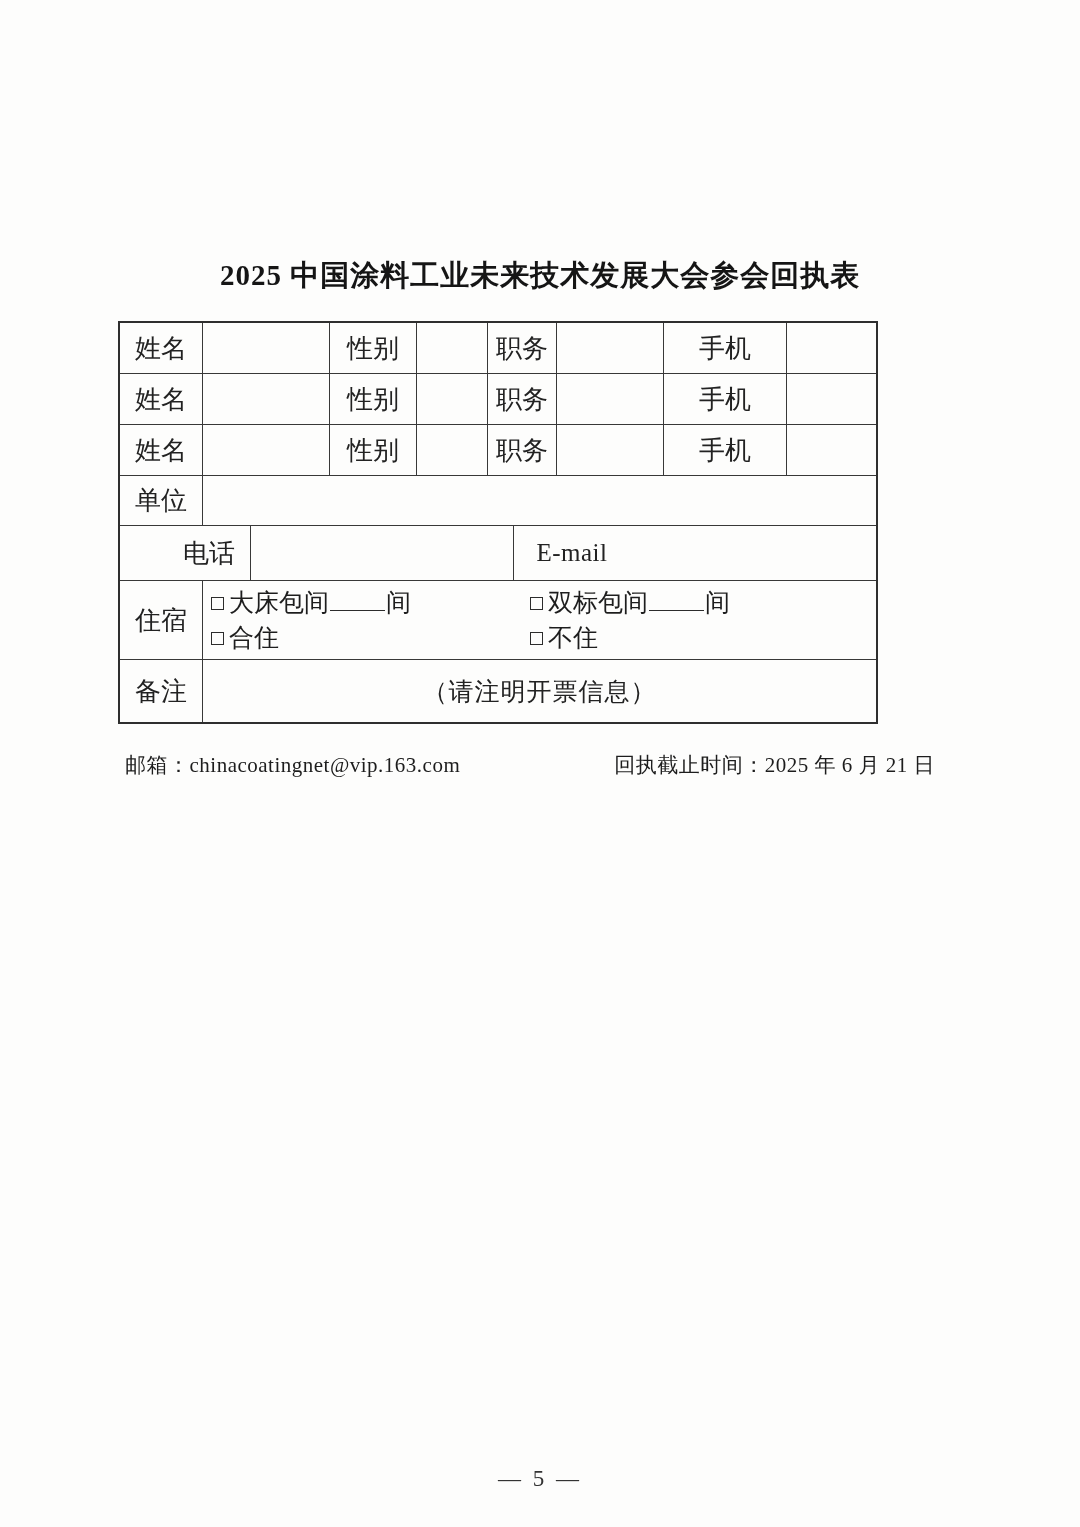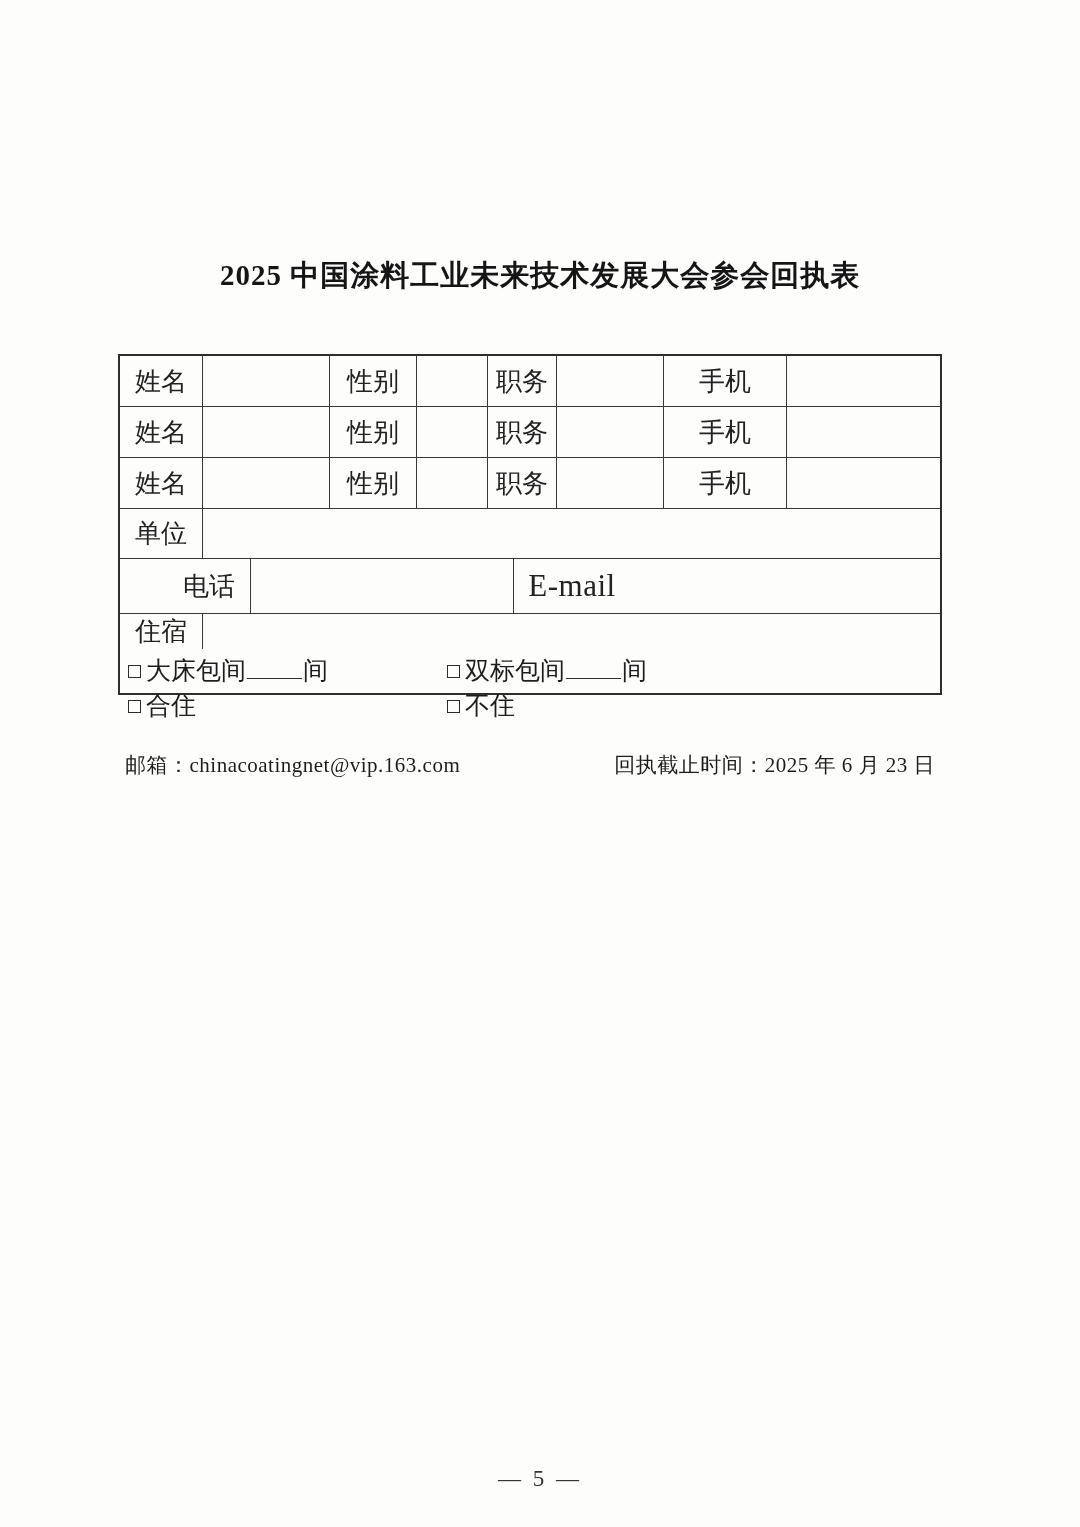--- a/index.html
+++ b/index.html
@@ -14,44 +14,43 @@
     overflow:hidden;
   }
   .title {
     position:absolute; top:256px; left:0; width:100%;
     text-align:center;
     font-size:29px; font-weight:700; letter-spacing:1px;
     color:#151515;
   }
   
   .form-table {
-    position:absolute; left:118px; top:321px; width:824px;
+    position:absolute; left:118px; top:321px; width:760px;
     border:2px solid #2e2e2e;
     background:#fdfdfc;
-    margin-top:33px;
   }
   .t-row { display:flex; border-bottom:1.6px solid #383838; }
   .t-row:last-child { border-bottom:none; }
   .t-cell {
     border-right:1.6px solid #383838;
     display:flex; align-items:center; justify-content:center;
     font-size:26px; color:#222;
   }
   .t-cell:last-child { border-right:none; }
   .r-name { height:51px; }
   .r-unit { height:50px;text-align:right; }
   .r-phone { height:55px;padding-left:48px; }
-  .r-stay { height:79px;flex-direction:column; }
+  .r-stay { height:79px; }
   .r-note { height:62px; }
   .w1 { width:83px; }  .w2 { width:127px; } .w3 { width:87px; }
   .w4 { width:71px; }  .w5 { width:69px; }  .w6 { width:107px; }
   .w7 { width:123px;text-align:right; } .w8 { flex:1; }
   .wp2 { width:263px; } .wp3 { width:116px; } .wp4 { flex:1; }
   .wlab { width:83px; }
-  .email-label { font-size:31px; letter-spacing:0.5px; }
+  .email-label { font-size:25px; letter-spacing:0.5px; }
   .note-text { font-size:24px; letter-spacing:1px; }
   
   .stay-content {
     flex:1; display:flex; flex-direction:column; justify-content:center;
     padding:4px 4px 4px 8px; font-size:25px; line-height:35px;
     align-items:flex-start;
   }
   .stay-line { display:flex; width:100%; }
   .stay-col1 { width:319px; }
   .opt { white-space:nowrap; }
@@ -145,23 +144,27 @@
           <span class="opt stay-col1">
             <span class="cb"></span><span>合住</span>
           </span>
           <span class="opt">
             <span class="cb"></span><span>不住</span>
           </span>
         </div>
       </div>
     </div>
 
+    <div class="t-row r-note">
+      <div class="t-cell wlab">备注</div>
+      <div class="t-cell wp4 centered-note">（请注明开票信息）</div>
+    </div>
 
   </div>
 
   <div class="footer">
     <span>邮箱：chinacoatingnet@vip.163.com</span>
-    <span>回执截止时间：2025 年 6 月 23 日</span>
+    <span>回执截止时间：2025 年 6 月 21 日</span>
   </div>
 
   <div class="pageno">— 5 —</div>
 
 </div>
 
 </body></html>

